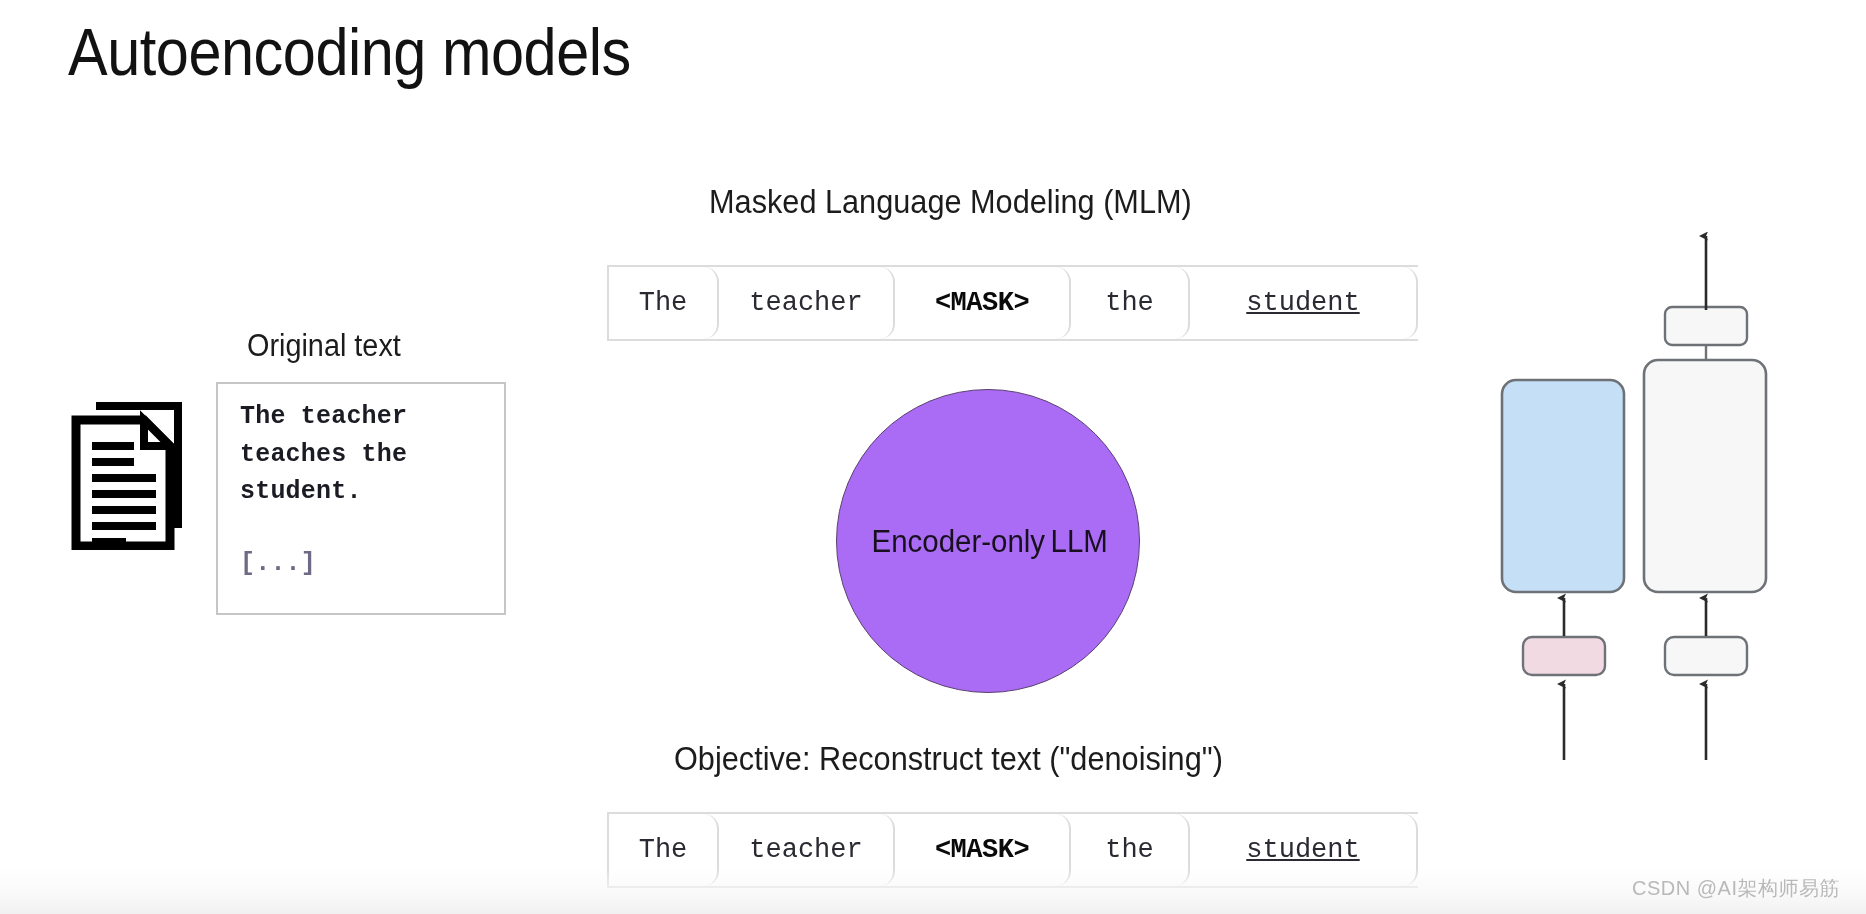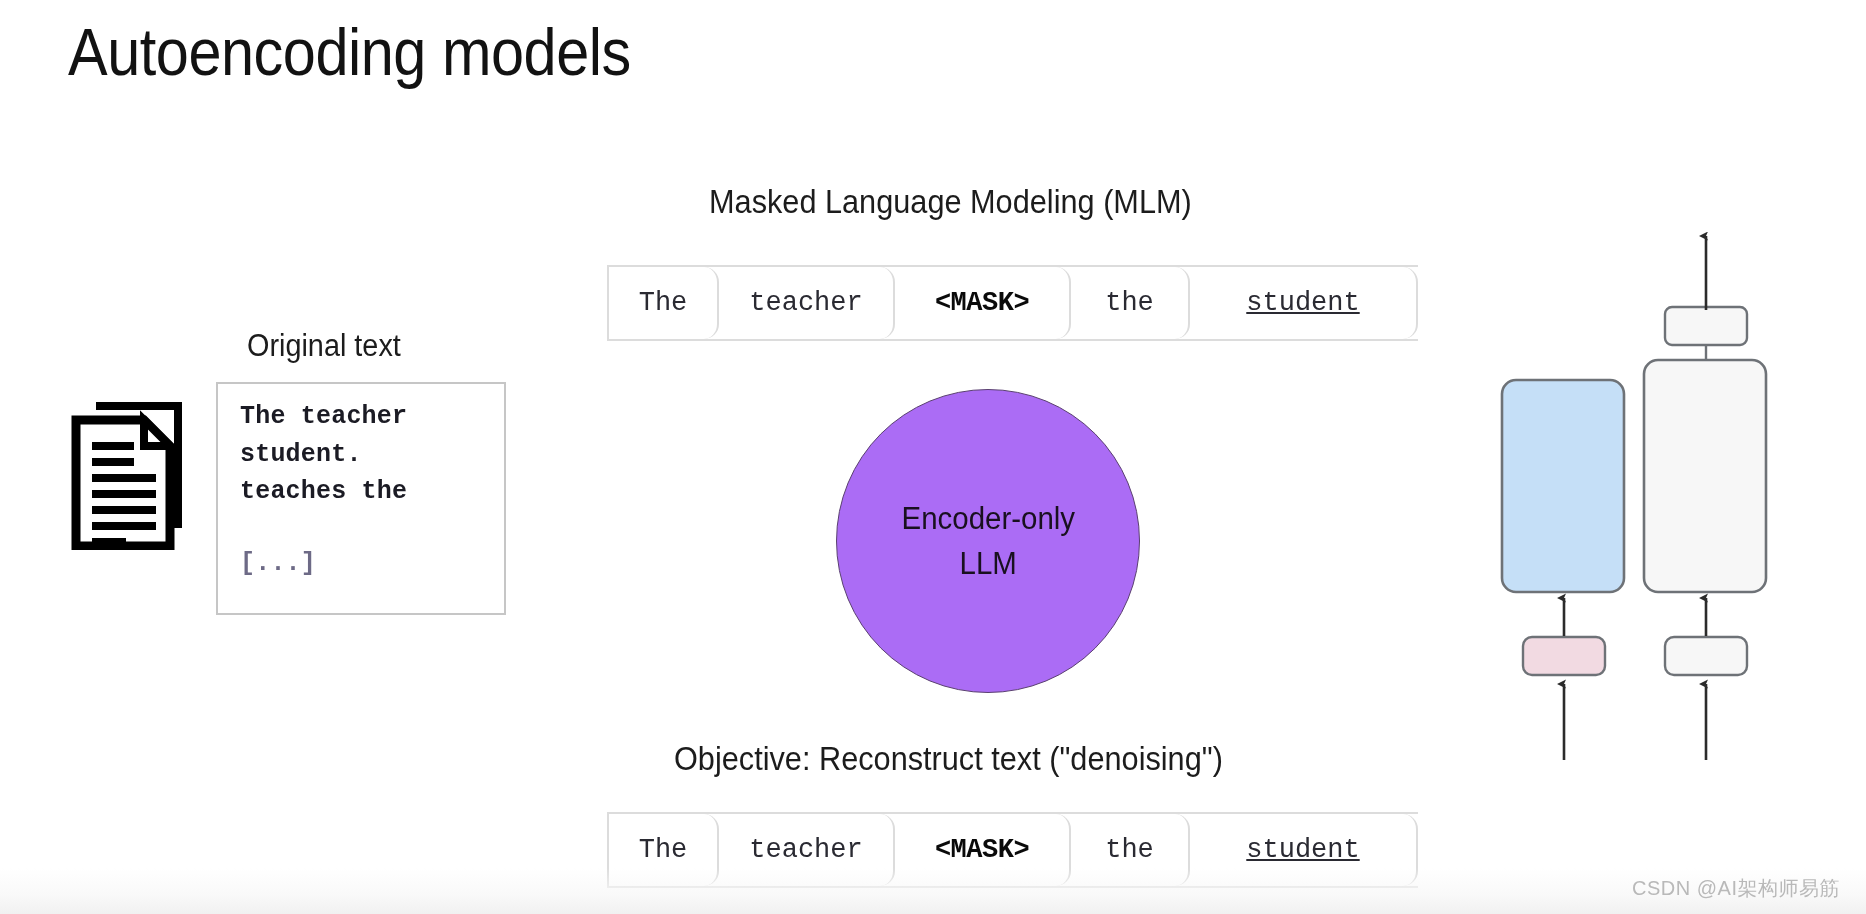--- a/index.html
+++ b/index.html
@@ -137,21 +137,21 @@
   #encoder-circle {
     position: absolute;
     left: 836px;
     top: 389px;
     width: 304px;
     height: 304px;
     border-radius: 50%;
     background: #ab6cf5;
     border: 1.5px solid #5a4070;
     display: flex;
-    flex-direction: column;
+    flex-direction: row;
     align-items: center;
     justify-content: center;
     box-sizing: border-box;
   }
   #encoder-circle .circle-line {
     font-size: 31px;
     color: #19101f;
     line-height: 45px;
     transform: scaleX(0.95);
   }
@@ -206,22 +206,22 @@
     <rect x="22" y="76" width="64" height="8" fill="#000000"></rect>
     <rect x="22" y="92" width="64" height="8" fill="#000000"></rect>
     <rect x="22" y="108" width="64" height="8" fill="#000000"></rect>
     <rect x="22" y="124" width="64" height="8" fill="#000000"></rect>
     <rect x="22" y="140" width="34" height="8" fill="#000000"></rect>
   </svg>
 </div>
 
 <div id="original-text-box">
   <div class="mono-line">The teacher</div>
+  <div class="mono-line">teaches the</div>
   <div class="mono-line">student.</div>
-  <div class="mono-line">teaches the</div>
   <div id="original-text-ellipsis">[...]</div>
 </div>
 
 <div class="section-heading" id="mlm-heading">Masked Language Modeling (MLM)</div>
 
 <div class="token-row" id="token-row-top">
   <div class="token-cell w-the">The</div>
   <div class="token-cell w-teacher">teacher</div>
   <div class="token-cell w-mask">&lt;MASK&gt;</div>
   <div class="token-cell w-the2">the</div>

